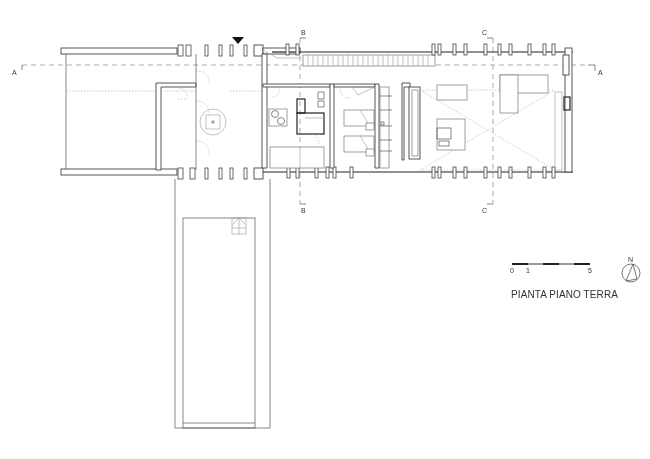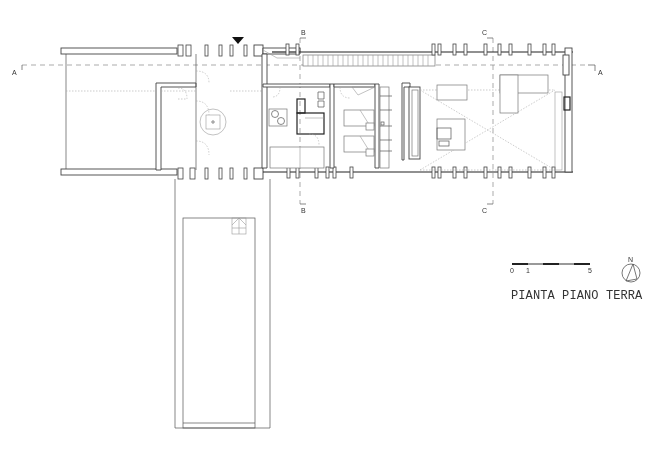--- a/index.html
+++ b/index.html
@@ -7,21 +7,21 @@
   svg { position: absolute; left: 0; top: 0; }
   .lbl { font-family: "Liberation Sans", sans-serif; fill: #333; }
   .wall { fill: #ffffff; stroke: #444; stroke-width: 0.9; }
   .thin { fill: none; stroke: #555; stroke-width: 0.7; }
   .light { fill: none; stroke: #999; stroke-width: 0.6; }
   .dot { fill: none; stroke: #aaa; stroke-width: 0.6; stroke-dasharray: 1.5 1.5; }
   .dash { fill: none; stroke: #888; stroke-width: 0.7; stroke-dasharray: 5 4; }
   .col { fill: #fff; stroke: #444; stroke-width: 0.8; }
   .furn { fill: #fff; stroke: #777; stroke-width: 0.7; }
   .dark { fill: none; stroke: #222; stroke-width: 1.2; }
-  .caption { position: absolute; font-family: Liberation Mono, monospace; font-size: 12px; color: #333; letter-spacing: 0.1px; }
+  .caption { position: absolute; font-family: Liberation Sans, sans-serif; font-size: 10px; color: #333; letter-spacing: 0.1px; }
 </style>
 </head>
 <body>
 
 <svg width="650" height="459" viewBox="0 0 650 459" xmlns="http://www.w3.org/2000/svg">
 
   <g>
     <path class="dash" d="M22 65 L588 65"></path>
     <path class="thin" d="M22 65 L22 70"></path>
     <path class="thin" d="M588 65 L595 65 L595 71"></path>

